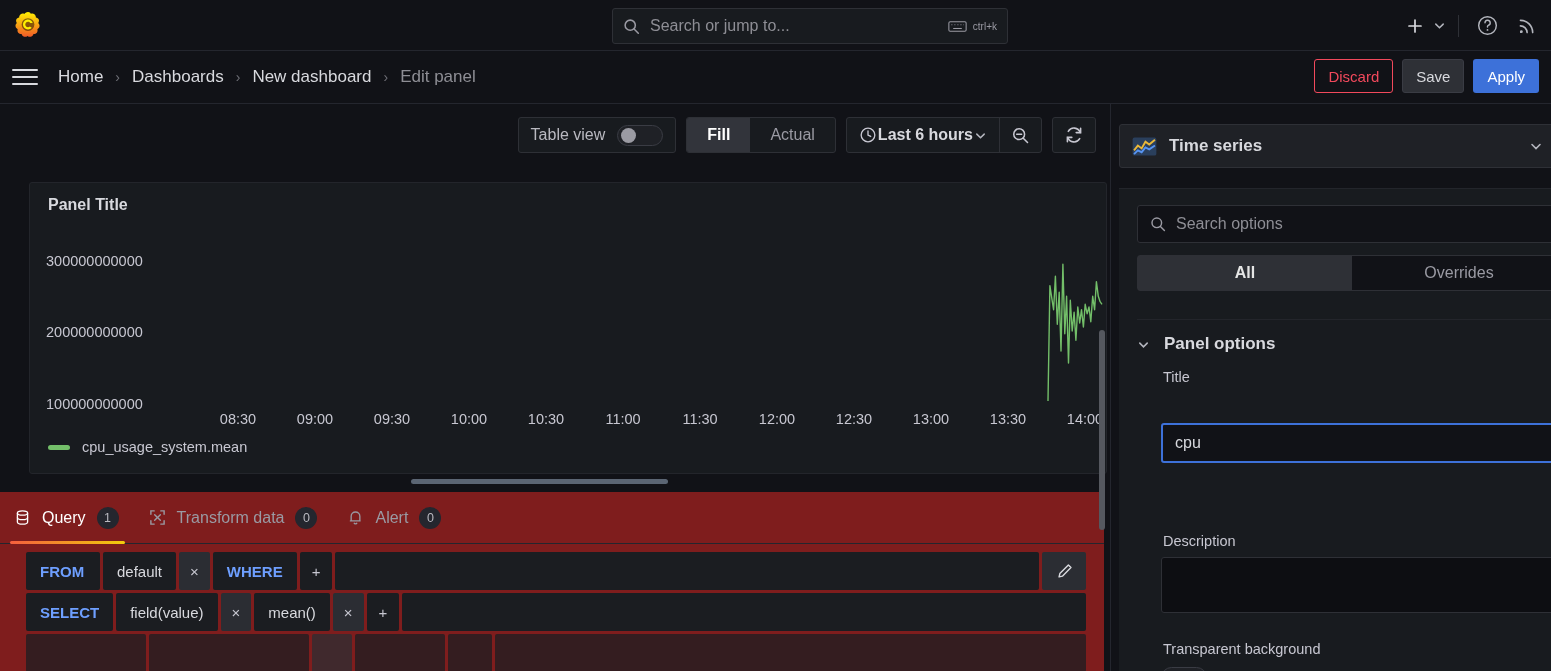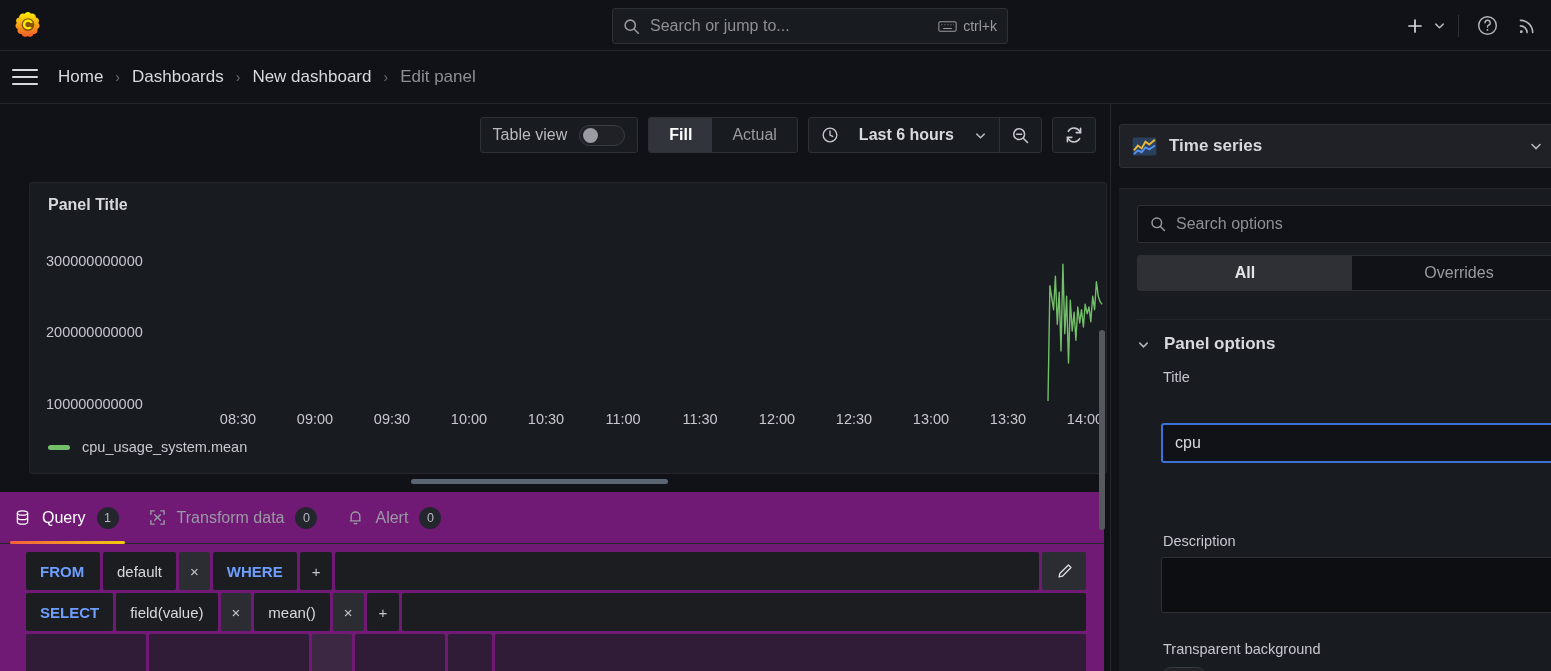--- a/index.html
+++ b/index.html
@@ -23,21 +23,21 @@
   .searchwrap {
     position: absolute; left: 612px; top: 8px;
     width: 396px; height: 36px;
     background: #181b1f;
     border: 1px solid #2e3036;
     border-radius: 3px;
     display: flex; align-items: center; padding: 0 10px;
   }
   .searchwrap .mag { flex: 0 0 auto; margin-right: 10px; }
   .search-ph { flex: 1 1 auto; color: #8e8e95; font-size: 16px; }
-  .kbd-hint { display: flex; align-items: center; gap: 6px; color: #9a9aa3; font-size: 14px; }
+  .kbd-hint { display: flex; align-items: center; gap: 6px; color: #9a9aa3; font-size: 10px; }
   .kbd-glyph { display: inline-block; }
 
   .top-right { position: absolute; right: 0; top: 0; height: 51px; display: flex; align-items: center; gap: 0; }
   .tr-btn { width: 40px; height: 40px; display: flex; align-items: center; justify-content: center; color: #b3b5bd; }
   .tr-plus { display: flex; align-items: center; gap: 2px; padding: 0 4px; }
   .vdiv { width: 1px; height: 22px; background: #2e3036; margin: 0 8px; }
 
   
   .crumbbar {
     position: absolute; top: 51px; left: 0; width: 1551px; height: 53px;
@@ -70,21 +70,21 @@
   .switch { width: 46px; height: 21px; border-radius: 11px; background: #1f2126;
             border: 1px solid #3a3c44; position: relative; }
   .switch .knob { position: absolute; left: 3px; top: 2.5px; width: 15px; height: 15px;
                   border-radius: 50%; background: #9b9ba3; }
   .segctl { height: 36px; border: 1px solid #2e3036; border-radius: 3px; background: #181b1f;
             display: flex; align-items: stretch; overflow: hidden; }
   .seg { display: flex; align-items: center; padding: 0 20px; font-size: 16px; color: #9a9aa3; }
   .seg.active { background: #32343b; color: #ffffff; font-weight: bold; }
   .timectl { height: 36px; border: 1px solid #2e3036; border-radius: 3px; background: #181b1f;
              display: flex; align-items: stretch; overflow: hidden; }
-  .time-range { display: flex; align-items: center; gap: 20px; padding: 0 12px; font-size: 16px;
+  .time-range { display: flex; align-items: center; gap: 1px; padding: 0 12px; font-size: 16px;
                 color: #d8d9de; font-weight: bold; }
   .time-caret { color: #b3b5bd; font-size: 12px; }
   .time-zoomout { display: flex; align-items: center; padding: 0 11px; border-left: 1px solid #2e3036; }
   .refreshbtn { height: 36px; width: 44px; border: 1px solid #2e3036; border-radius: 3px;
                 background: #181b1f; display: flex; align-items: center; justify-content: center; }
 
   
   .vizpanel {
     position: absolute; left: 29px; top: 182px; width: 1078px; height: 292px;
     background: #181b1f; border: 1px solid #23252b; border-radius: 3px;
@@ -96,21 +96,21 @@
   .xtick { position: absolute; font-size: 14.5px; color: #c7c7d1; transform: translateX(-50%); white-space: nowrap; }
   .legend { position: absolute; left: 18px; top: 256px; display: flex; align-items: center; gap: 12px; }
   .legend-swatch { width: 22px; height: 5px; border-radius: 3px; }
   .legend-label { font-size: 14.5px; color: #c7c7d1; }
 
   
   .resize-handle { position: absolute; left: 411px; top: 479px; width: 257px; height: 5px;
                    border-radius: 3px; background: #5b6573; }
 
   
-  .qpane { position: absolute; left: 0; top: 492px; width: 1104px; height: 179px; background: #701a75; }
+  .qpane { position: absolute; left: 0; top: 492px; width: 1104px; height: 179px; background: #7f1d1d; }
   .qtabs { position: absolute; left: 0; top: 0; height: 52px; width: 1104px;
            display: flex; align-items: center; gap: 0; border-bottom: 1px solid #24262e; }
   .qtab { display: flex; align-items: center; gap: 11px; height: 52px; padding: 0 16px 0 14px;
           position: relative; color: #9a9aa3; font-size: 16px; }
   .qtab.active { color: #ffffff; }
   .qtab.active::after { content: ""; position: absolute; left: 10px; right: 10px; bottom: 0; height: 3px;
                         background: linear-gradient(90deg,#f55f3e,#f2cc0c); border-radius: 2px; }
   .qcount { min-width: 22px; height: 22px; border-radius: 11px; background: #24262e; color: #b9b9c0;
             font-size: 12.5px; display: flex; align-items: center; justify-content: center; padding: 0 6px; }
 
@@ -257,20 +257,25 @@
     </div>
     <div class="crumbs">
       <span class="crumb">Home</span>
       <span class="crumb-sep">›</span>
       <span class="crumb">Dashboards</span>
       <span class="crumb-sep">›</span>
       <span class="crumb">New dashboard</span>
       <span class="crumb-sep">›</span>
       <span class="crumb last">Edit panel</span>
     </div>
+    <div class="crumb-actions">
+      <div class="btn btn-discard">Discard</div>
+      <div class="btn btn-save">Save</div>
+      <div class="btn btn-apply">Apply</div>
+    </div>
   </div>
 
   <div class="edittoolbar">
     <div class="tableview">
       <span class="tableview-label">Table view</span>
       <span class="switch">
           <span class="knob"></span>
         </span>
     </div>
 

